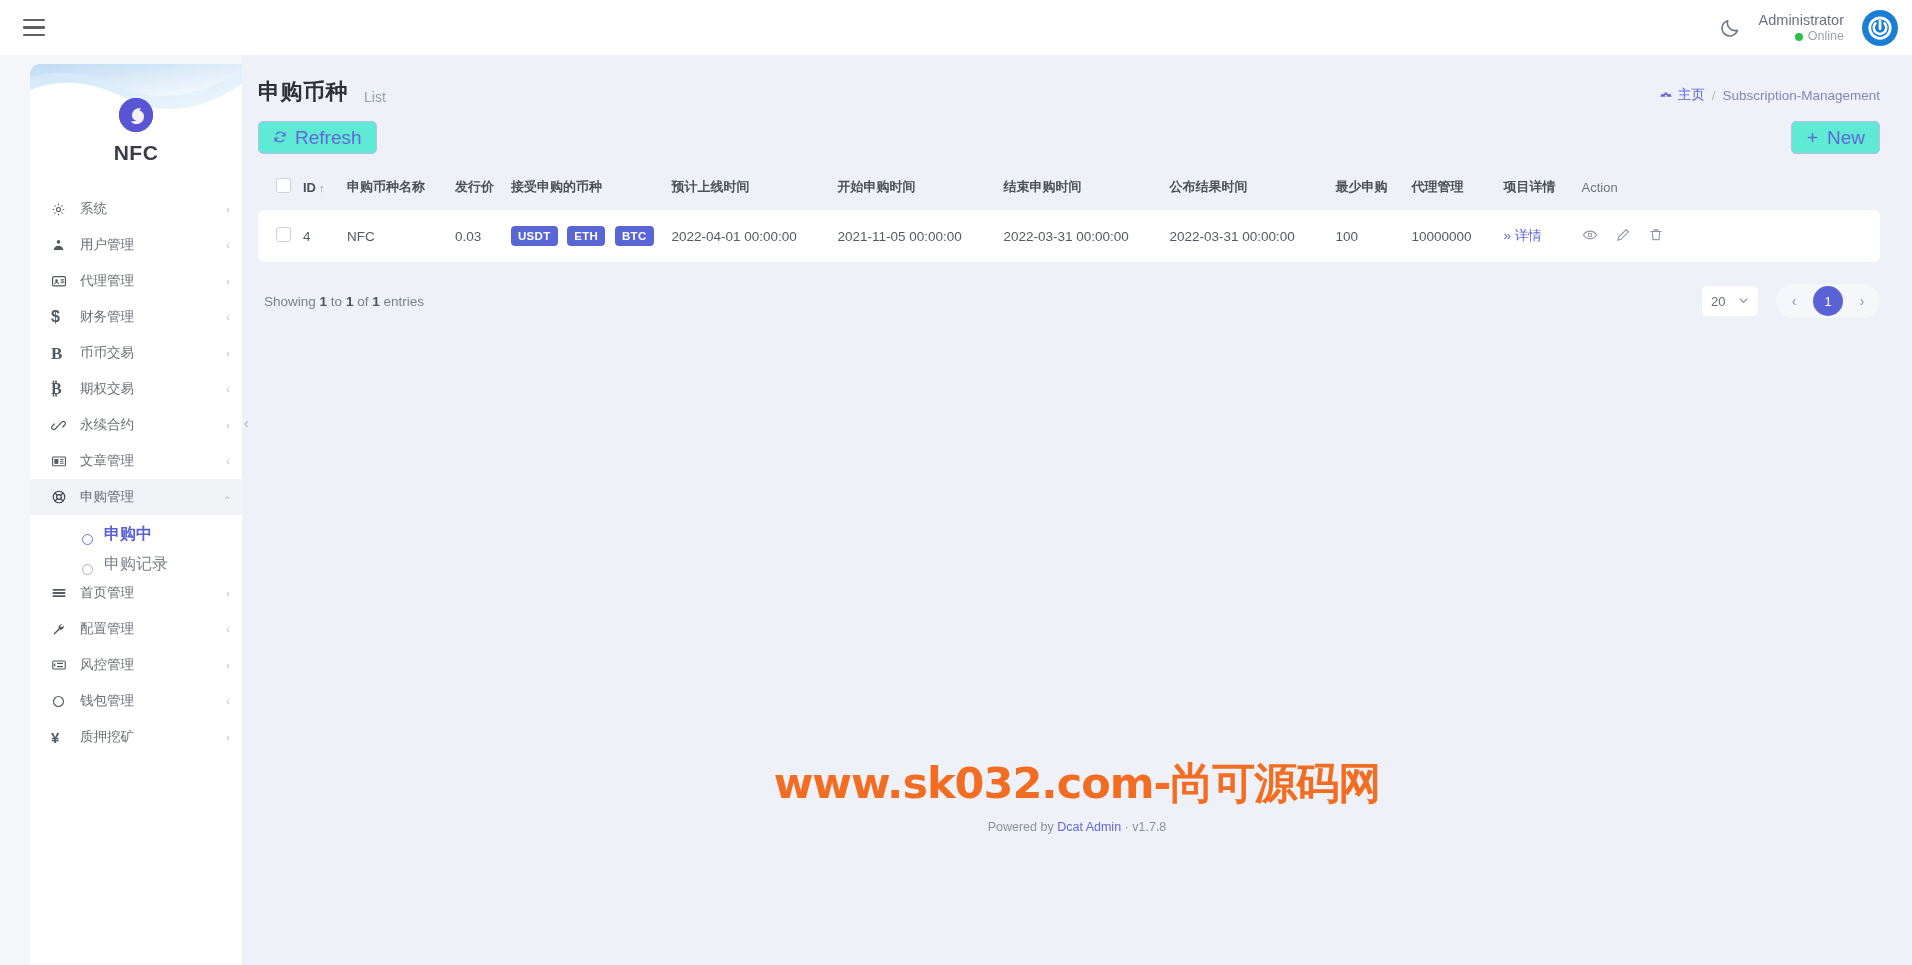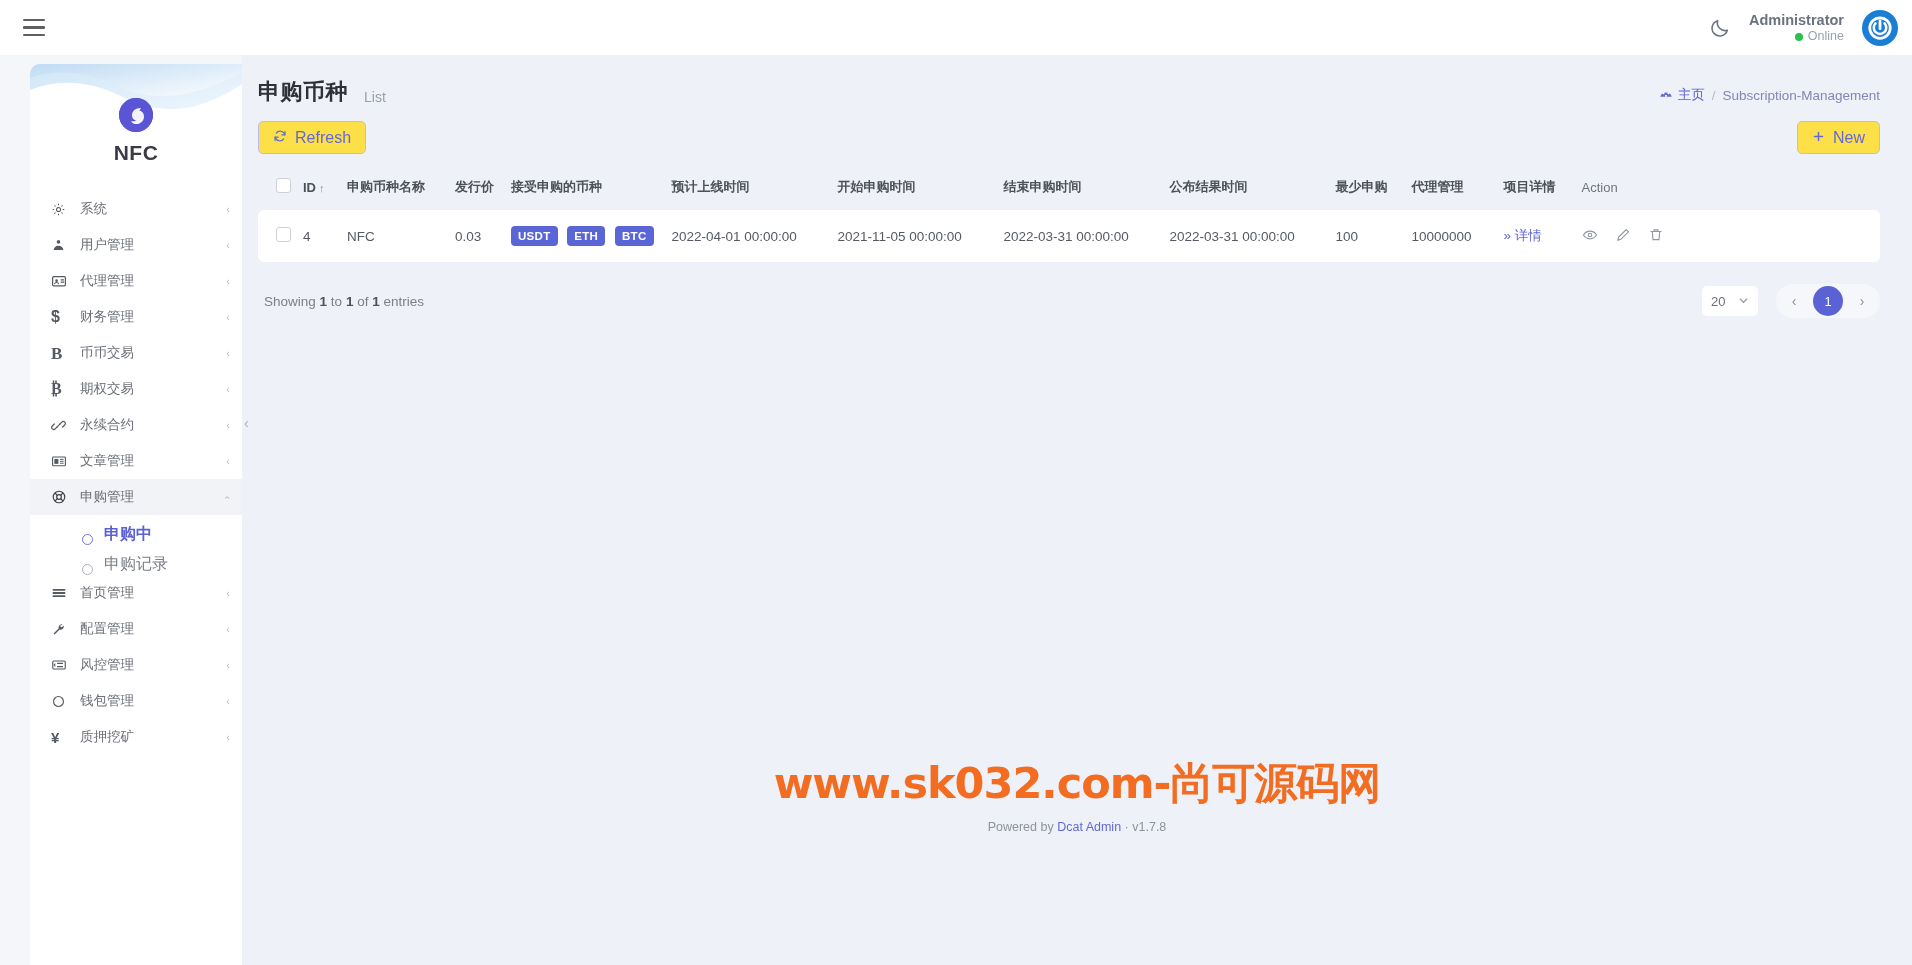--- a/index.html
+++ b/index.html
@@ -23,21 +23,21 @@
     align-items: center; gap: 5px; cursor: pointer;
   }
   #hamburger span { display: block; width: 22px; height: 2.5px; background: #606060; border-radius: 1px; }
 
   #topbar-right {
     margin-left: auto; display: flex; align-items: center; gap: 18px;
     padding-right: 14px; height: 55px;
   }
   .moon-icon { width: 22px; height: 22px; cursor: pointer; }
   .user-block { display: flex; flex-direction: column; align-items: flex-end; line-height: 1.25; }
-  .user-name { font-size: 14.5px; color: #6b7280; font-weight: bold; }
+  .user-name { font-size: 14.5px; color: #6b7280; }
   .user-status { font-size: 12.5px; color: #9aa2ad; display: flex; align-items: center; gap: 5px; }
   .status-dot { width: 8px; height: 8px; border-radius: 50%; background: #27c24c; display: inline-block; }
   .avatar {
     width: 36px; height: 36px; border-radius: 50%;
     background: #1a7fd4; display: flex; align-items: center; justify-content: center;
     cursor: pointer; flex: none;
   }
 
   
   #sidebar {
@@ -105,22 +105,22 @@
   #breadcrumb .bc-home { color: #5c62d6; display: flex; align-items: flex-start; gap: 5px; cursor: pointer; }
   #breadcrumb .bc-sep { color: #b6bac4; }
   #breadcrumb .bc-cur { color: #8287b5; cursor: pointer; }
 
   #toolbar {
     display: flex; align-items: center; padding: 14px 32px 0 16px;
   }
   .btn-outline {
     display: inline-flex; align-items: center; gap: 8px;
     height: 33px; padding: 0 14px; border: 1px solid #b9bcec;
-    border-radius: 5px; background: #fde047; color: #6368d8;
-    font-size: 16px; cursor: pointer;
+    border-radius: 5px; background: #5eead4; color: #6368d8;
+    font-size: 19px; cursor: pointer;
   }
   #new-btn { margin-left: auto; }
 
   
   #table-wrap { padding: 14px 32px 0 16px; }
   table { width: 100%; border-collapse: collapse; }
   thead th {
     text-align: left; font-size: 13px; color: #4c5058; font-weight: bold;
     padding: 10px 6px 14px 6px; white-space: nowrap;
   }

